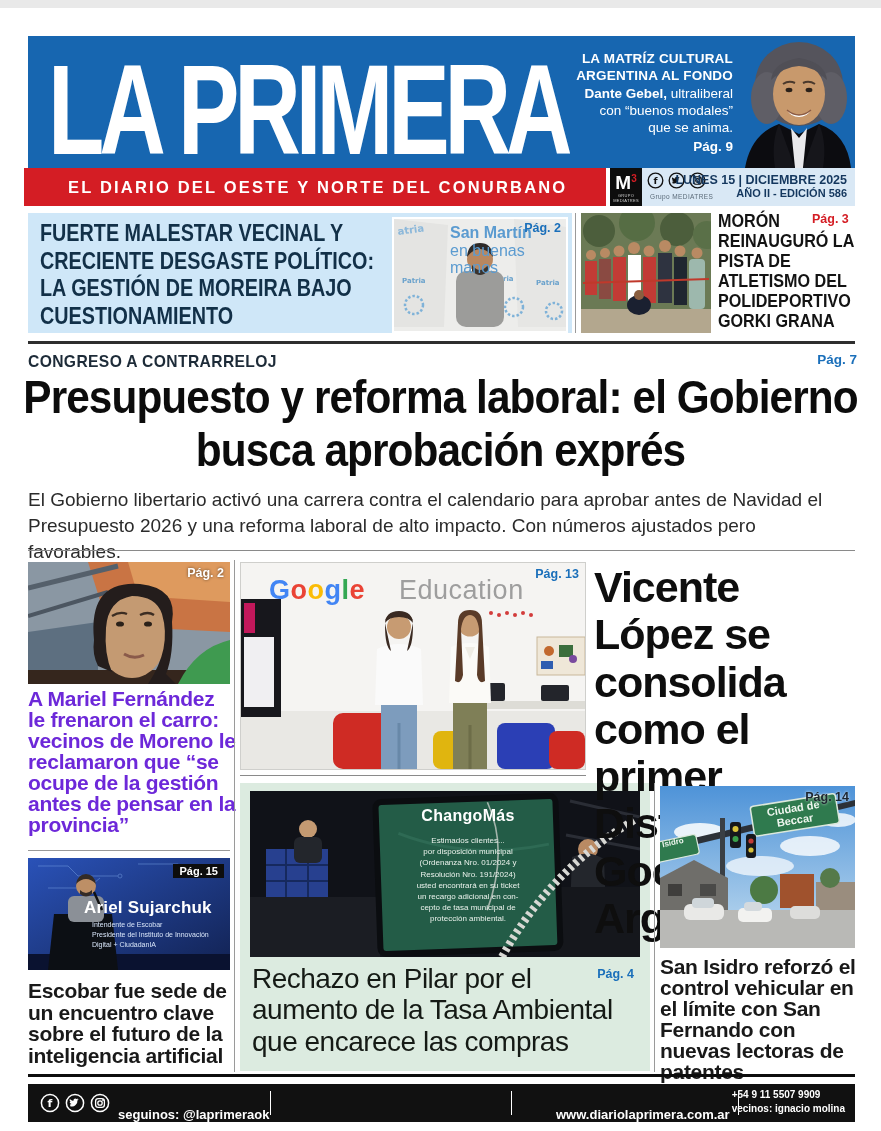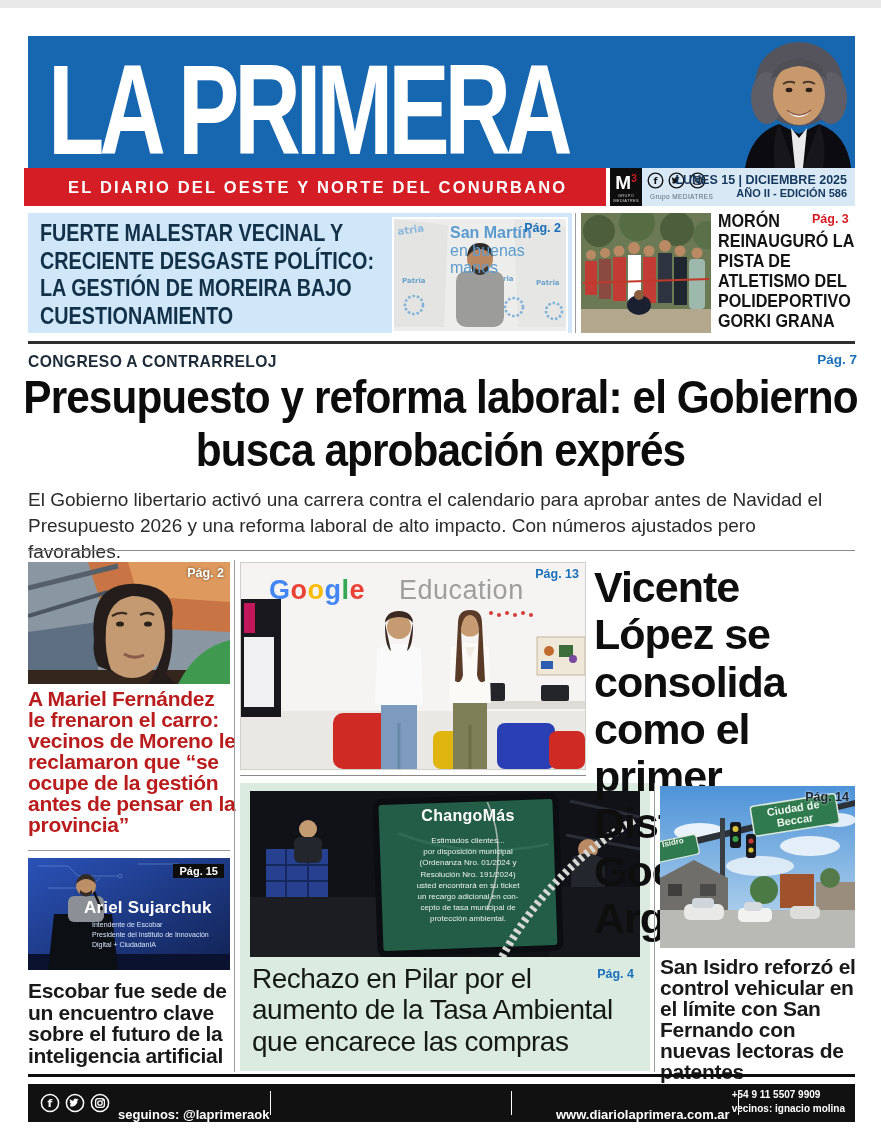--- a/index.html
+++ b/index.html
@@ -47,21 +47,21 @@
   .kicker{left:28px;top:344px;font-size:17px;font-weight:bold;color:#1d2b38;letter-spacing:.4px;
           transform:scaleX(.92);transform-origin:left top;}
   .pag7{right:24px;top:344px;font-size:13.5px;}
   .mainhead{left:-47px;top:362px;width:975px;text-align:center;font-size:47px;font-weight:bold;
             line-height:1.13;color:#0c0c0c;letter-spacing:-1px;transform:scaleX(.9);transform-origin:center top;}
   .deck{left:28px;top:479px;width:824px;font-size:19px;color:#2b2b2b;line-height:1.38;}
   .hr1{left:28px;top:542px;width:827px;height:1px;background:#8a8a8a;}
   
   .ph-mariel{left:28px;top:554px;width:202px;height:122px;}
   .h-mariel{left:28px;top:680px;width:208px;font-size:21px;font-weight:bold;line-height:21px;
-            color:#b91c1c;letter-spacing:-.3px;}
+            color:#6d28d9;letter-spacing:-.3px;}
   .lhr{left:28px;top:842px;width:202px;height:1px;background:#999;}
   .ph-suja{left:28px;top:850px;width:202px;height:112px;}
   .h-escobar{left:28px;top:972px;width:212px;font-size:21px;font-weight:bold;line-height:21.5px;
              color:#191919;letter-spacing:-.3px;}
   .vdiv-mid{left:234px;top:552px;height:512px;}
   .ph-google{left:240px;top:554px;width:346px;height:208px;background:#f5f4f2;border:1px solid #cfcfcc;box-sizing:border-box;}
   .ghr{left:240px;top:767px;width:346px;height:1px;background:#8a8a8a;}
   .greenbox{left:240px;top:775px;width:410px;height:288px;background:#dcebe0;}
   .ph-chango{left:10px;top:8px;width:390px;height:166px;background:#101218;}
   .h-chango{left:12px;top:180px;width:388px;font-size:28px;font-weight:normal;line-height:1.12;
@@ -101,20 +101,28 @@
   .sm-sub{position:absolute;left:56px;top:24px;color:#5b9bd0;font-weight:normal;font-size:16px;line-height:1.05;}
 </style>
 </head>
 <body>
 
 <div class="page">
 
   <div class="abs masthead">
     <div class="abs logo">LA PRIMERA</div>
 
+    <div class="abs promo">
+      <div class="k">LA MATRÍZ CULTURAL</div>
+      <div class="k">ARGENTINA AL FONDO</div>
+      <div><span class="nm">Dante Gebel,</span><span> ultraliberal</span></div>
+      <div>con “buenos modales”</div>
+      <div>que se anima.</div>
+      <div class="pg">Pág. 9</div>
+    </div>
 
     <div class="abs dante">
       <svg width="118" height="132" viewBox="0 0 118 132">
         <ellipse cx="62" cy="48" rx="44" ry="42" fill="#55545c"></ellipse>
         <ellipse cx="30" cy="62" rx="16" ry="26" fill="#5f5e66"></ellipse>
         <ellipse cx="94" cy="62" rx="16" ry="26" fill="#5f5e66"></ellipse>
         <ellipse cx="62" cy="58" rx="26" ry="31" fill="#c8996c"></ellipse>
         <path d="M34,44 Q62,16 90,44 Q88,26 62,22 Q36,26 34,44 Z" fill="#504f56"></path>
         <ellipse cx="52" cy="54" rx="3.4" ry="2.2" fill="#2b2119"></ellipse>
         <ellipse cx="72" cy="54" rx="3.4" ry="2.2" fill="#2b2119"></ellipse>

